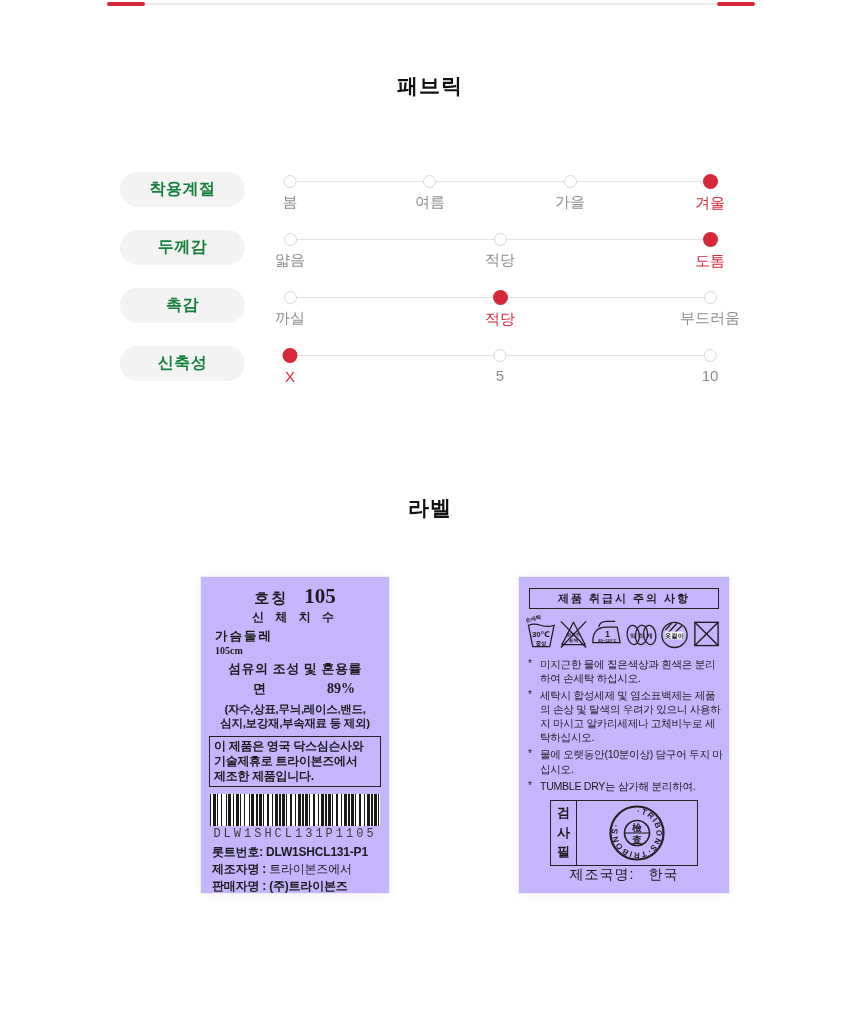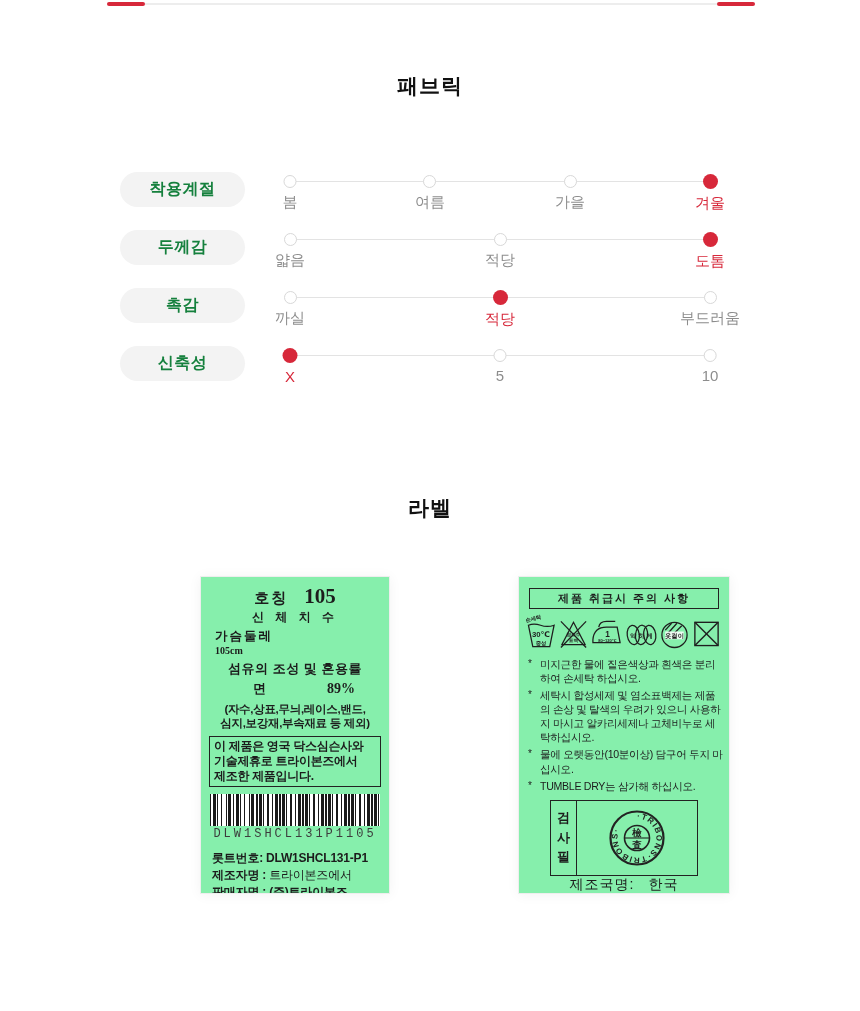--- a/index.html
+++ b/index.html
@@ -18,21 +18,21 @@
     font-size:16px;font-weight:600;color:#15803d;letter-spacing:.5px;flex:0 0 auto;}
   .slider{position:relative;width:420px;margin-left:45px;height:58px;flex:0 0 auto;}
   .track{position:absolute;left:0;right:0;top:9px;height:1px;background:#e3e3e3;}
   .pt{position:absolute;top:0;transform:translateX(-50%);display:flex;flex-direction:column;align-items:center;}
   .dot{width:13px;height:13px;border-radius:50%;background:#fff;border:1px solid #d8d8d8;box-sizing:border-box;margin-top:3px;}
   .pt.active .dot{width:15px;height:15px;margin-top:2px;background:#d7283a;border:none;}
   .plabel{margin-top:5px;font-size:15px;color:#8d8d8d;white-space:nowrap;}
   .pt.active .plabel{color:#d7283a;}
 
   .labels{display:flex;margin:50px 0 0 200px;gap:128px;}
-  .tag{background:#86efac;border:1px solid #eeeeee;box-shadow:0 1px 12px rgba(0,0,0,.05);box-sizing:border-box;overflow:hidden;}
+  .tag{background:#c4b5fd;border:1px solid #eeeeee;box-shadow:0 1px 12px rgba(0,0,0,.05);box-sizing:border-box;overflow:hidden;}
   .size-tag{width:190px;height:318px;padding-top:7px;}
   .care-tag{width:212px;height:318px;padding-top:11px;}
   .num{font-family:"Liberation Serif","DejaVu Serif",serif;font-weight:700;}
 
   .l-title{display:flex;justify-content:center;align-items:baseline;gap:16px;height:24px;}
   .l-title .k{font-size:15px;font-weight:700;letter-spacing:2px;}
   .l-title .v{font-size:21px;}
   .l-sub{text-align:center;font-size:12px;letter-spacing:4px;margin-top:1px;font-weight:600;}
   .l-chest{display:flex;justify-content:space-between;align-items:baseline;padding:0 34px 0 14px;margin-top:2px;flex-direction:column;}
   .l-chest .k{font-size:12.5px;letter-spacing:2px;font-weight:600;}
@@ -40,33 +40,33 @@
   .l-comp{text-align:center;font-size:13px;font-weight:700;margin-top:4px;letter-spacing:.5px;}
   .l-mat{display:flex;justify-content:space-between;align-items:baseline;padding:0 34px 0 52px;margin-top:2px;}
   .l-mat .k{font-size:13px;font-weight:600;}
   .l-mat .v{font-size:14px;}
   .l-excl{text-align:center;font-size:11.5px;font-weight:700;line-height:1.2;margin-top:5px;letter-spacing:-.3px;}
   .l-notice{border:1.5px solid #222;margin:5px 8px 0;padding:2px 4px;font-size:12px;font-weight:700;line-height:1.25;letter-spacing:-.3px;}
   .barcode{height:32px;margin:7px 9px 0;background:repeating-linear-gradient(90deg,
      #191919 0 1.5px,#fff 1.5px 3px,#191919 3px 6px,#fff 6px 7px,#191919 7px 8px,#fff 8px 11px,
      #191919 11px 12.5px,#fff 12.5px 16px,#191919 16px 17px,#fff 17px 18.5px,#191919 18.5px 21.5px,#fff 21.5px 23px);}
   .barcode-text{text-align:center;font-family:"Liberation Mono","DejaVu Sans Mono",monospace;font-size:12px;letter-spacing:3px;color:#3c3c3c;margin-top:1px;}
-  .l-info{margin-top:9px;padding-left:11px;}
+  .l-info{margin-top:3px;padding-left:11px;}
   .irow{display:flex;align-items:baseline;font-size:12px;line-height:1.45;letter-spacing:-.2px;}
   .ikey{margin-right:3px;font-weight:600;}
   .ival.b{font-weight:700;}
 
   .care-header{border:1.5px solid #222;margin:0 10px;padding:2px 0;text-align:center;font-size:11px;font-weight:700;letter-spacing:2px;}
   .care-symbols{display:flex;justify-content:space-between;padding:0 7px;margin-top:4px;}
   .care-symbols svg{display:block;}
   .care-list{list-style:none;margin:6px 0 0;padding:0 6px 0 9px;}
   .care-list li{display:flex;gap:4px;margin-bottom:3px;}
   .mark{flex:0 0 8px;font-size:10px;padding-top:1px;}
   .ctext{flex:1;font-size:10.6px;line-height:1.33;letter-spacing:-.3px;font-weight:500;}
-  .inspection{width:148px;height:76px;border:1.5px solid #222;margin:7px auto 0;display:flex;box-sizing:border-box;}
+  .inspection{width:148px;height:66px;border:1.5px solid #222;margin:7px auto 0;display:flex;box-sizing:border-box;}
   .insp-left{width:25px;border-right:1.5px solid #222;display:flex;align-items:center;justify-content:center;}
   .insp-chars{width:14px;word-break:break-all;line-height:1.5;text-align:center;font-size:13px;font-weight:700;}
   .insp-right{flex:1;display:flex;align-items:center;justify-content:center;}
   .origin{display:flex;justify-content:center;gap:14px;font-size:14px;font-weight:400;letter-spacing:1px;}
 </style>
 </head>
 <body>
 
 <div class="artifact-line">
   <span class="artifact-red left"></span>
@@ -284,21 +284,21 @@
         <li>
           <span class="mark">*</span>
           <span class="ctext">세탁시 합성세제 및 염소표백제는 제품의 손상 및 탈색의 우려가 있으니 사용하지 마시고 알카리세제나 고체비누로 세탁하십시오.</span>
         </li>
         <li>
           <span class="mark">*</span>
           <span class="ctext">물에 오랫동안(10분이상) 담구어 두지 마십시오.</span>
         </li>
         <li>
           <span class="mark">*</span>
-          <span class="ctext">TUMBLE DRY는 삼가해 하십시오.</span>
+          <span class="ctext">TUMBLE DRY는 삼가해 분리하여.</span>
         </li>
       </ul>
 
       <div class="inspection">
         <div class="insp-left">
           <div class="insp-chars">검사필</div>
         </div>
         <div class="insp-right">
           <svg width="58" height="58" viewBox="0 0 58 58">
             <defs>

